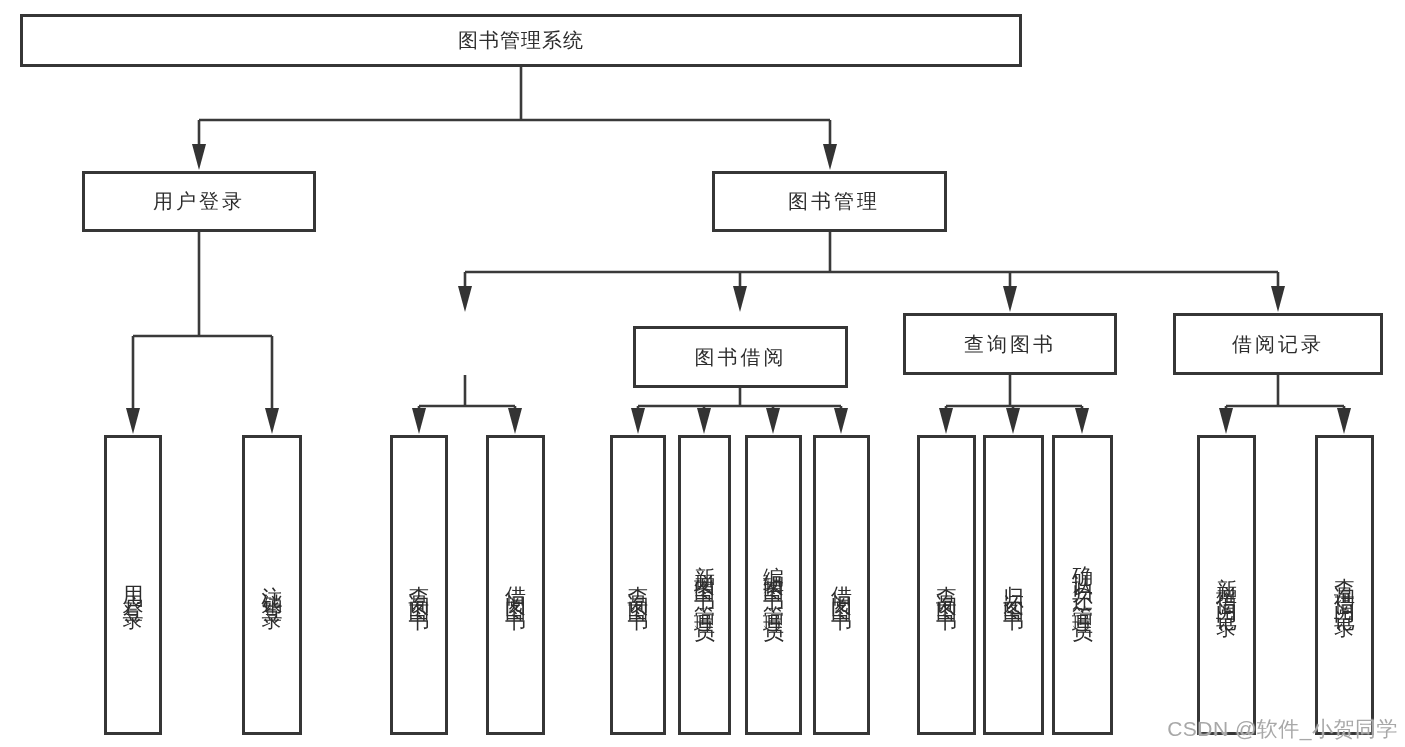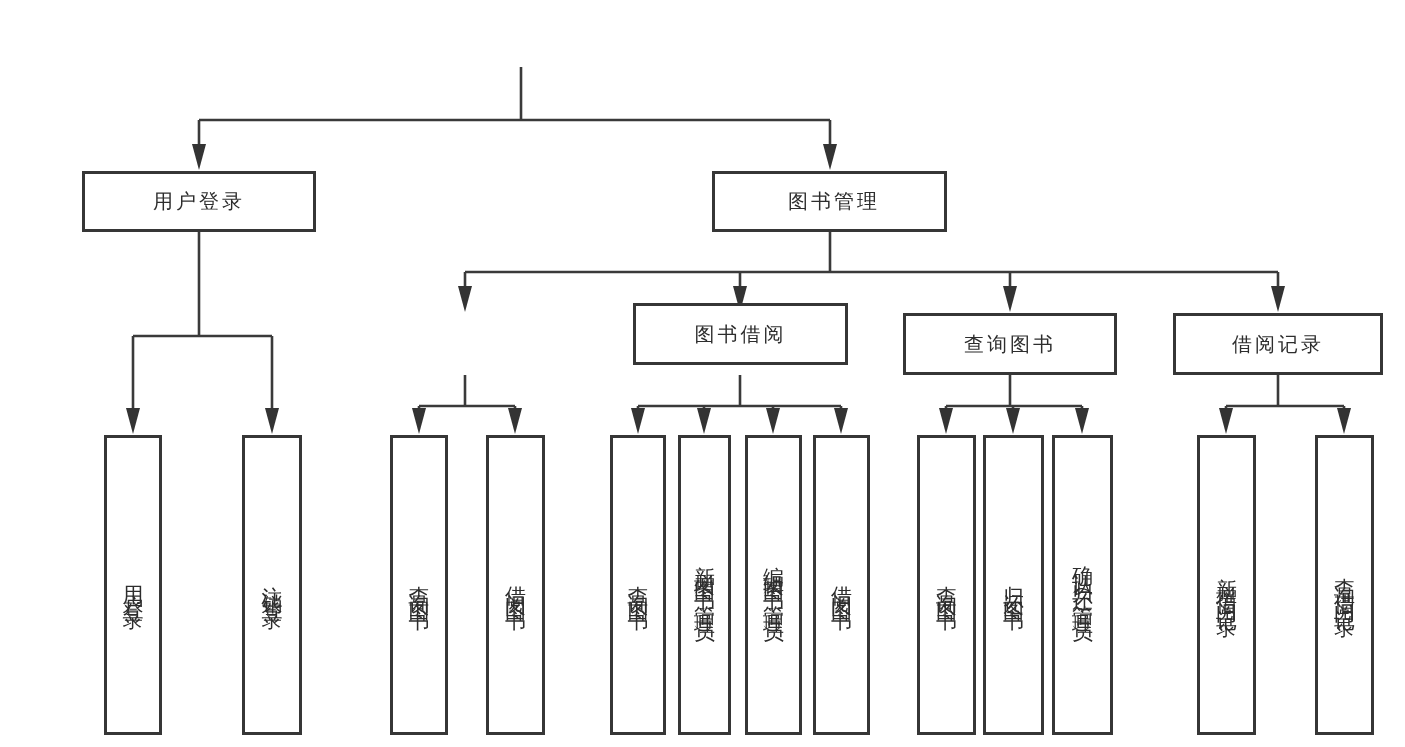--- a/index.html
+++ b/index.html
@@ -124,25 +124,26 @@
     <g>
       <line x1="1278" y1="375" x2="1278" y2="406"></line>
       <line x1="1226" y1="406" x2="1344" y2="406"></line>
       <line x1="1226" y1="406" x2="1226" y2="414"></line>
       <polygon points="1219,408 1233,408 1226,434"></polygon>
       <line x1="1344" y1="406" x2="1344" y2="414"></line>
       <polygon points="1337,408 1351,408 1344,434"></polygon>
     </g>
   </svg>
 
+  <div class="node top" style="left:20px; top:14px; width:1002px; height:53px;">图书管理系统</div>
 
   <div class="node" style="left:82px; top:171px; width:234px; height:61px;">用户登录</div>
   <div class="node" style="left:712px; top:171px; width:235px; height:61px;padding-left:9px;">图书管理</div>
 
-  <div class="node" style="left:633px; top:303px; width:215px; height:62px;">图书借阅</div>
+  <div class="node" style="left:633px; top:326px; width:215px; height:62px;">图书借阅</div>
   <div class="node" style="left:903px; top:313px; width:214px; height:62px;">查询图书</div>
   <div class="node" style="left:1173px; top:313px; width:210px; height:62px;">借阅记录</div>
 
   <div class="node vert" style="left:104px; top:435px; width:58px; height:300px;">用户登录</div>
   <div class="node vert" style="left:242px; top:435px; width:60px; height:300px;">注销登录</div>
 
   <div class="node vert" style="left:390px; top:435px; width:58px; height:300px;">查询图书</div>
   <div class="node vert" style="left:486px; top:435px; width:59px; height:300px;">借阅图书</div>
 
   <div class="node vert" style="left:610px; top:435px; width:56px; height:300px;">查询图书</div>
@@ -150,14 +151,15 @@
   <div class="node vert" style="left:745px; top:435px; width:57px; height:300px;">编辑图书（管理员）</div>
   <div class="node vert" style="left:813px; top:435px; width:57px; height:300px;">借阅图书</div>
 
   <div class="node vert" style="left:917px; top:435px; width:59px; height:300px;">查询图书</div>
   <div class="node vert" style="left:983px; top:435px; width:61px; height:300px;">归还图书</div>
   <div class="node vert" style="left:1052px; top:435px; width:61px; height:300px;">确认归还（管理员）</div>
 
   <div class="node vert" style="left:1197px; top:435px; width:59px; height:300px;">新增借阅记录</div>
   <div class="node vert" style="left:1315px; top:435px; width:59px; height:300px;">查询借阅记录</div>
 
+  <div class="watermark">CSDN @软件_小贺同学</div>
 
 </div>
 
 </body></html>

